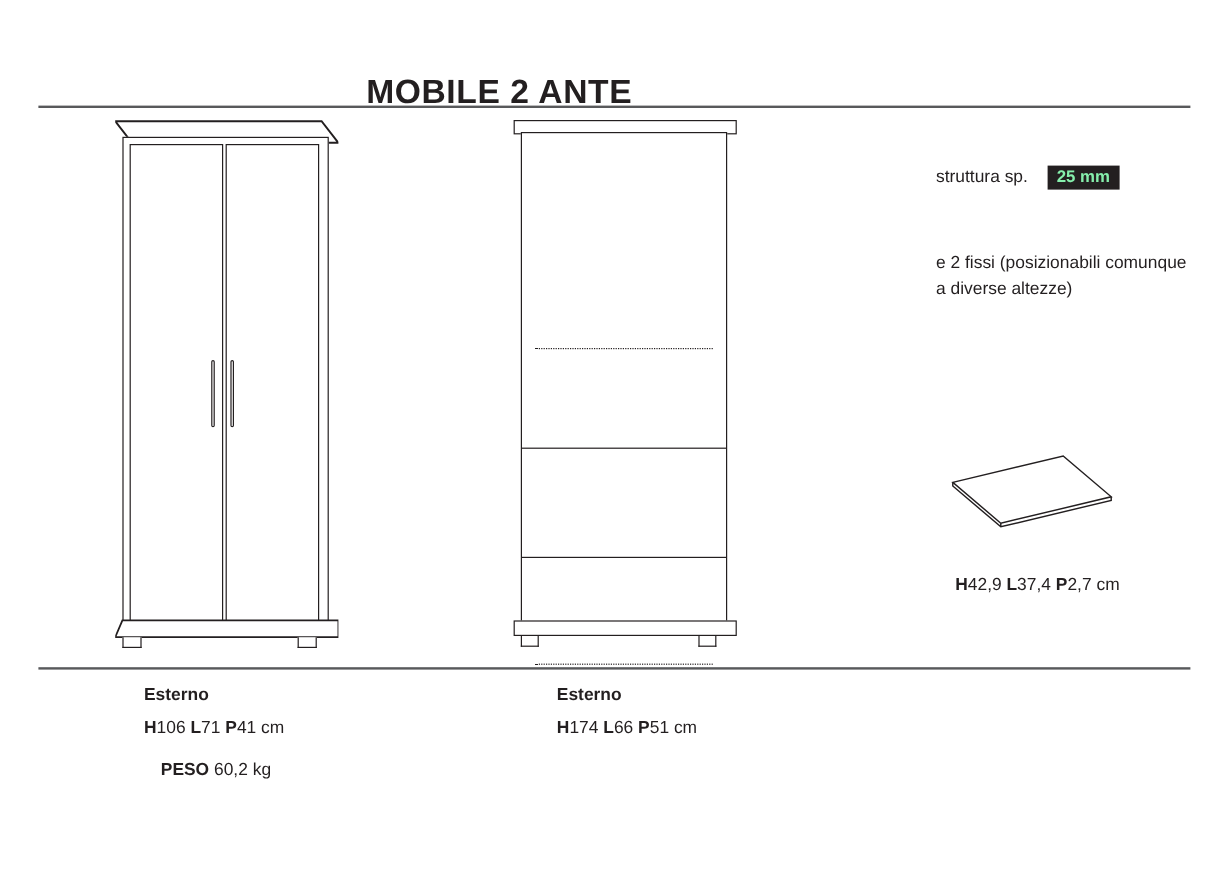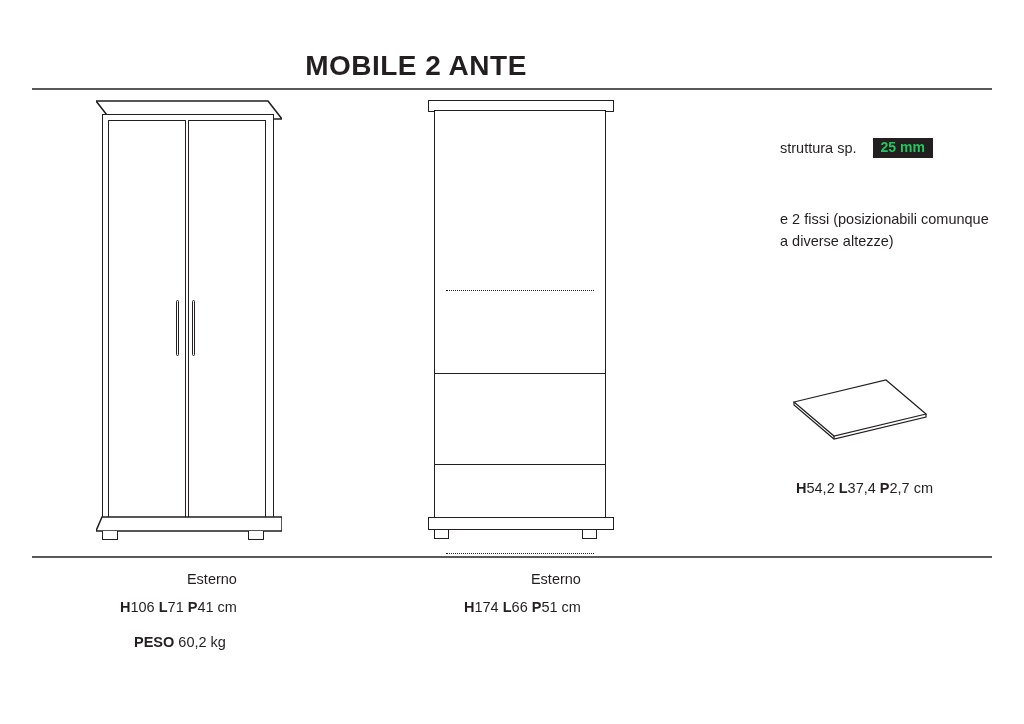--- a/index.html
+++ b/index.html
@@ -17,21 +17,21 @@
   }
 
   .sheet {
     position: absolute;
     inset: 0;
   }
 
   
   .title {
     position: absolute;
-    top: 50px;
+    top: 61px;
     left: 0;
     width: 832px;
     text-align: center;
     font-size: 28px;
     font-weight: bold;
     letter-spacing: 0.5px;
     color: #231f20;
   }
 
   
@@ -195,21 +195,21 @@
   .struct-line {
     font-size: 14.5px;
     color: #231f20;
     display: flex;
     align-items: center;
     gap: 16px;
   }
   .struct-badge {
     display: inline-block;
     background: #231f20;
-    color: #22c55e;
+    color: #86efac;
     font-weight: bold;
     font-size: 14px;
     padding: 2px 8px 3px 8px;
     line-height: 1.1;
   }
   .ripiani {
     position: absolute;
     left: 780px;
     top: 208px;
     width: 240px;
@@ -237,21 +237,21 @@
   
   .cap {
     position: absolute;
     font-size: 14.5px;
     color: #231f20;
     line-height: 1.9;
   }
   .cap-ext { left: 120px; top: 566px; }
   .cap-int { left: 464px; top: 566px; }
   .cap b { font-weight: bold; }
-  .cap .cap-title { font-weight: normal; display: block; text-align: right; }
+  .cap .cap-title { font-weight: bold; display: block; }
   .cap .cap-peso { display: block; margin-top: 8px; padding-left: 14px; }
   .cap-line { white-space: nowrap; }
 </style>
 </head>
 <body>
 
 <div class="sheet">
 
   <div class="title">MOBILE 2 ANTE</div>
 
@@ -301,21 +301,21 @@
   </div>
 
   <svg class="shelf-art" viewBox="0 0 140 70">
     <polygon points="4,32 96,10 136,44 44,66" fill="#ffffff" stroke="#231f20" stroke-width="1.2"></polygon>
     <polyline points="4,32 4,35 44,69 136,47 136,44" fill="none" stroke="#231f20" stroke-width="1.2"></polyline>
     <line x1="44" y1="66" x2="44" y2="69" stroke="#231f20" stroke-width="1.2"></line>
   </svg>
 
   <div class="shelf-dims">
     <span class="cap-line">
-      <b>H</b><span>54,2 </span><b>L</b><span>37,4 </span><b>P</b><span>2,7 cm</span>
+      <b>H</b><span>42,9 </span><b>L</b><span>37,4 </span><b>P</b><span>2,7 cm</span>
     </span>
   </div>
 
   <div class="cap cap-ext">
     <span class="cap-title">Esterno</span>
     <span class="cap-line">
       <b>H</b><span>106 </span><b>L</b><span>71 </span><b>P</b><span>41 cm</span>
     </span>
     <span class="cap-peso cap-line">
       <b>PESO</b><span> 60,2 kg</span>

